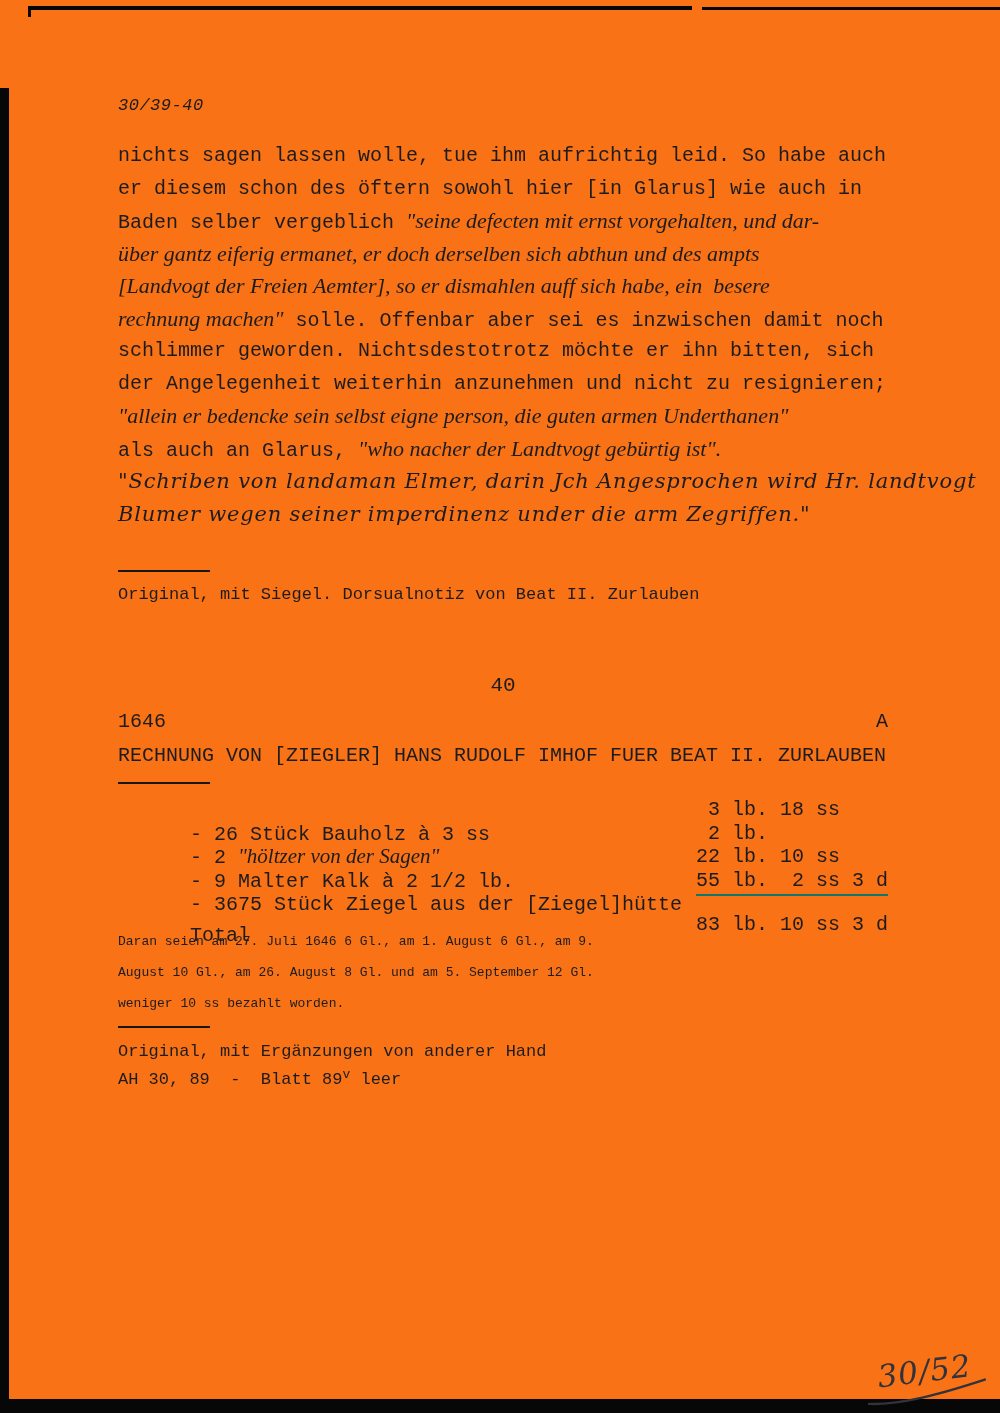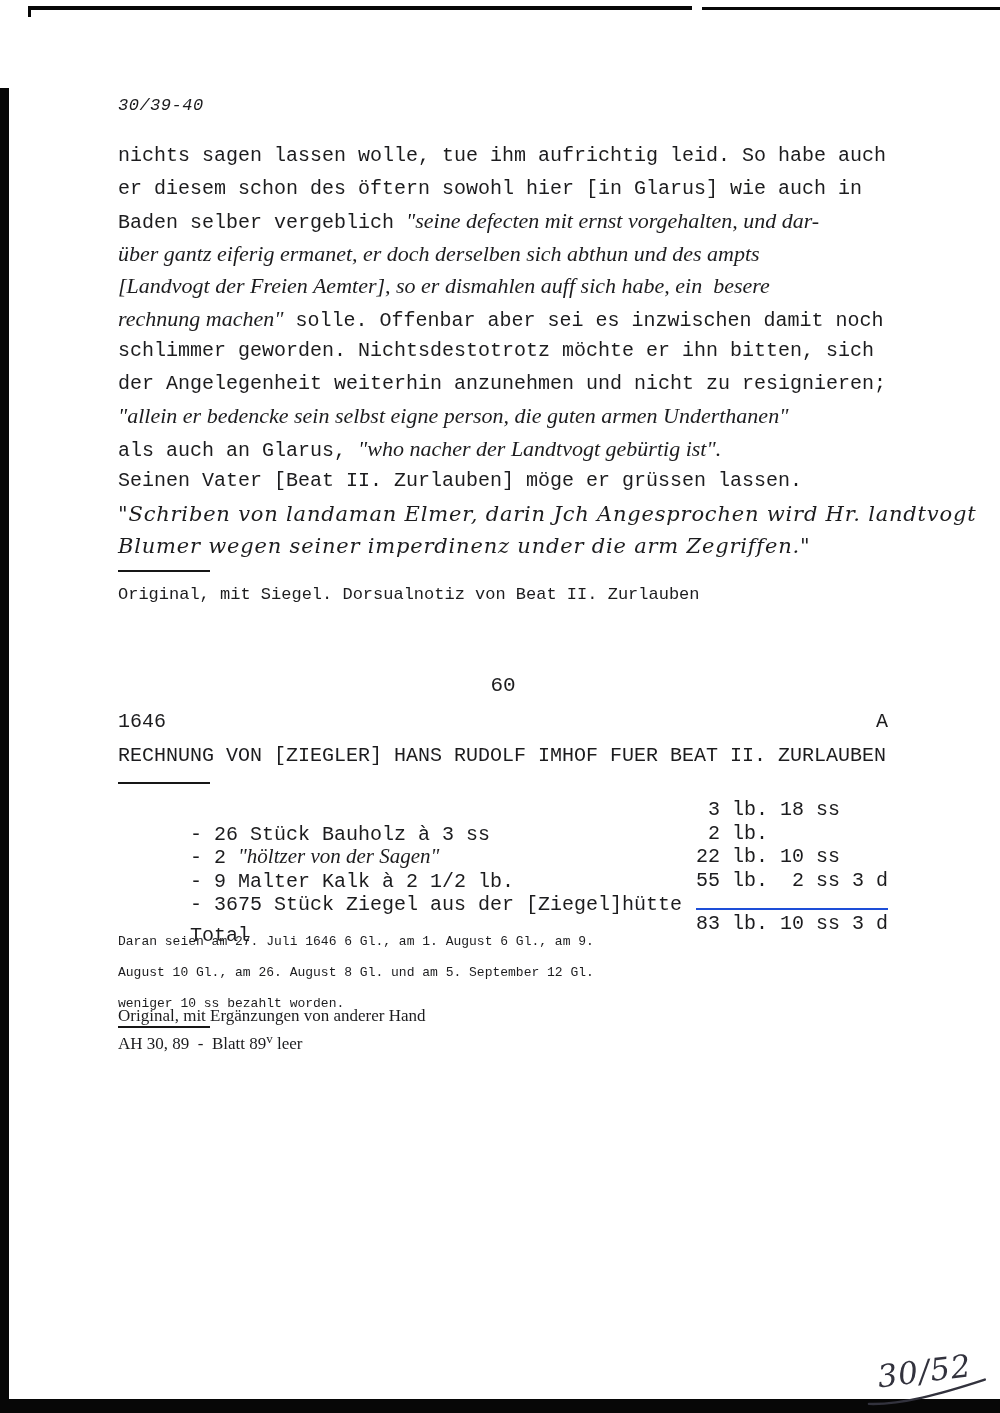--- a/index.html
+++ b/index.html
@@ -3,21 +3,21 @@
 <meta charset="utf-8">
 <style>
   html,body{margin:0;padding:0;}
   body{
     width:1000px;height:1413px;
     background:#e9e9e6;
     font-family:"Liberation Mono","DejaVu Sans Mono",monospace;
   }
   .page{
     position:relative;width:1000px;height:1413px;
-    background:#ffffff;color:#1c1c1e;overflow:hidden;
+    background:#f97316;color:#1c1c1e;overflow:hidden;
   }
   
   .edge{position:absolute;background:#070707;}
   .edge-top-a{left:28px;top:6px;width:664px;height:4px;}
   .edge-top-b{left:702px;top:7px;width:298px;height:3px;}
   .edge-top-tick{left:28px;top:6px;width:3px;height:11px;}
   .edge-left{left:0;top:88px;width:9px;height:1325px;}
   .edge-bottom{left:0;top:1399px;width:1000px;height:14px;}
 
   .folio{
@@ -33,42 +33,42 @@
 
   .rule{position:absolute;left:118px;width:92px;height:2px;background:#161616;}
   .rule1{top:570px;}
   .rule2{top:782px;}
   .rule3{top:1026px;}
 
   .src{position:absolute;left:118px;font-size:17px;}
   .src .src-ln{height:23px;line-height:23px;white-space:pre;}
   .src sup{font-size:13px;vertical-align:6px;}
   .src1{top:583px;}
-  .src2{top:1004px;font-family:Liberation Serif, serif;}
+  .src2{top:1040px;}
 
   .e40num{
     position:absolute;left:118px;top:674px;width:770px;
     text-align:center;font-size:21px;
   }
   .e40meta{
     position:absolute;left:118px;top:710px;width:770px;
     display:flex;justify-content:space-between;font-size:20px;line-height:24px;
   }
   .e40title{
     position:absolute;left:118px;top:744px;
     font-size:20px;white-space:pre;
   }
 
   .invoice{position:absolute;left:118px;top:798px;width:780px;font-size:20px;}
   .inv-row{position:relative;height:23.5px;line-height:23.5px;white-space:pre;}
   .inv-row .desc{white-space:pre;text-align:center;}
   .inv-row .desc .it{font-size:21px;}
   .amt{position:absolute;left:578px;top:0;white-space:pre;}
   .total-row{position:relative;margin-top:5px;height:26px;line-height:26px;white-space:pre;}
-  .total-row .amt{border-top:2px solid #1d4ed8;padding-top:1px;top:-3px;margin-top:14px;}
+  .total-row .amt{border-top:2px solid #0f766e;padding-top:16px;top:-3px;}
 
   .payments{position:absolute;left:118px;top:926px;font-size:13px;}
   .payments .pay-ln{height:31px;line-height:31px;white-space:pre;}
 
   .hand{
     position:absolute;left:878px;top:1352px;
     transform:rotate(-7deg);color:#32323d;
   }
   .hand-text{
     font-family:"DejaVu Serif","Liberation Serif",serif;
@@ -93,32 +93,31 @@
     <div class="ln"><span class="rm">nichts sagen lassen wolle, tue ihm aufrichtig leid. So habe auch</span></div>
     <div class="ln"><span class="rm">er diesem schon des öftern sowohl hier [in Glarus] wie auch in</span></div>
     <div class="ln"><span class="rm">Baden selber vergeblich </span><span class="it">"seine defecten mit ernst vorgehalten, und dar-</span></div>
     <div class="ln"><span class="it">über gantz eiferig ermanet, er doch derselben sich abthun und des ampts</span></div>
     <div class="ln"><span class="it">[Landvogt der Freien Aemter], so er dismahlen auff sich habe, ein  besere</span></div>
     <div class="ln"><span class="it">rechnung machen"</span><span class="rm"> solle. Offenbar aber sei es inzwischen damit noch</span></div>
     <div class="ln"><span class="rm">schlimmer geworden. Nichtsdestotrotz möchte er ihn bitten, sich</span></div>
     <div class="ln"><span class="rm">der Angelegenheit weiterhin anzunehmen und nicht zu resignieren;</span></div>
     <div class="ln"><span class="it">"allein er bedencke sein selbst eigne person, die guten armen Underthanen"</span></div>
     <div class="ln"><span class="rm">als auch an Glarus, </span><span class="it">"who nacher der Landtvogt gebürtig ist".</span></div>
-    <div class="ln"><span class="rm">Seinen Vater [Beat II. Zurlauben] möge er grüssen lassen.</span></div>
     <div class="ln"><span class="sc">"Schriben von landaman Elmer, darin Jch Angesprochen wird Hr. landtvogt</span></div>
     <div class="ln"><span class="sc">Blumer wegen seiner imperdinenz under die arm Zegriffen."</span></div>
   </div>
 
   <div class="rule rule1"></div>
 
   <div class="src src1">
     <div class="src-ln">Original, mit Siegel. Dorsualnotiz von Beat II. Zurlauben</div>
   </div>
 
-  <div class="e40num">60</div>
+  <div class="e40num">40</div>
   <div class="e40meta">
     <span class="year">1646</span>
     <span class="series">A</span>
   </div>
   <div class="e40title">RECHNUNG VON [ZIEGLER] HANS RUDOLF IMHOF FUER BEAT II. ZURLAUBEN</div>
 
   <div class="rule rule2"></div>
 
   <div class="invoice">
     <div class="inv-row">

